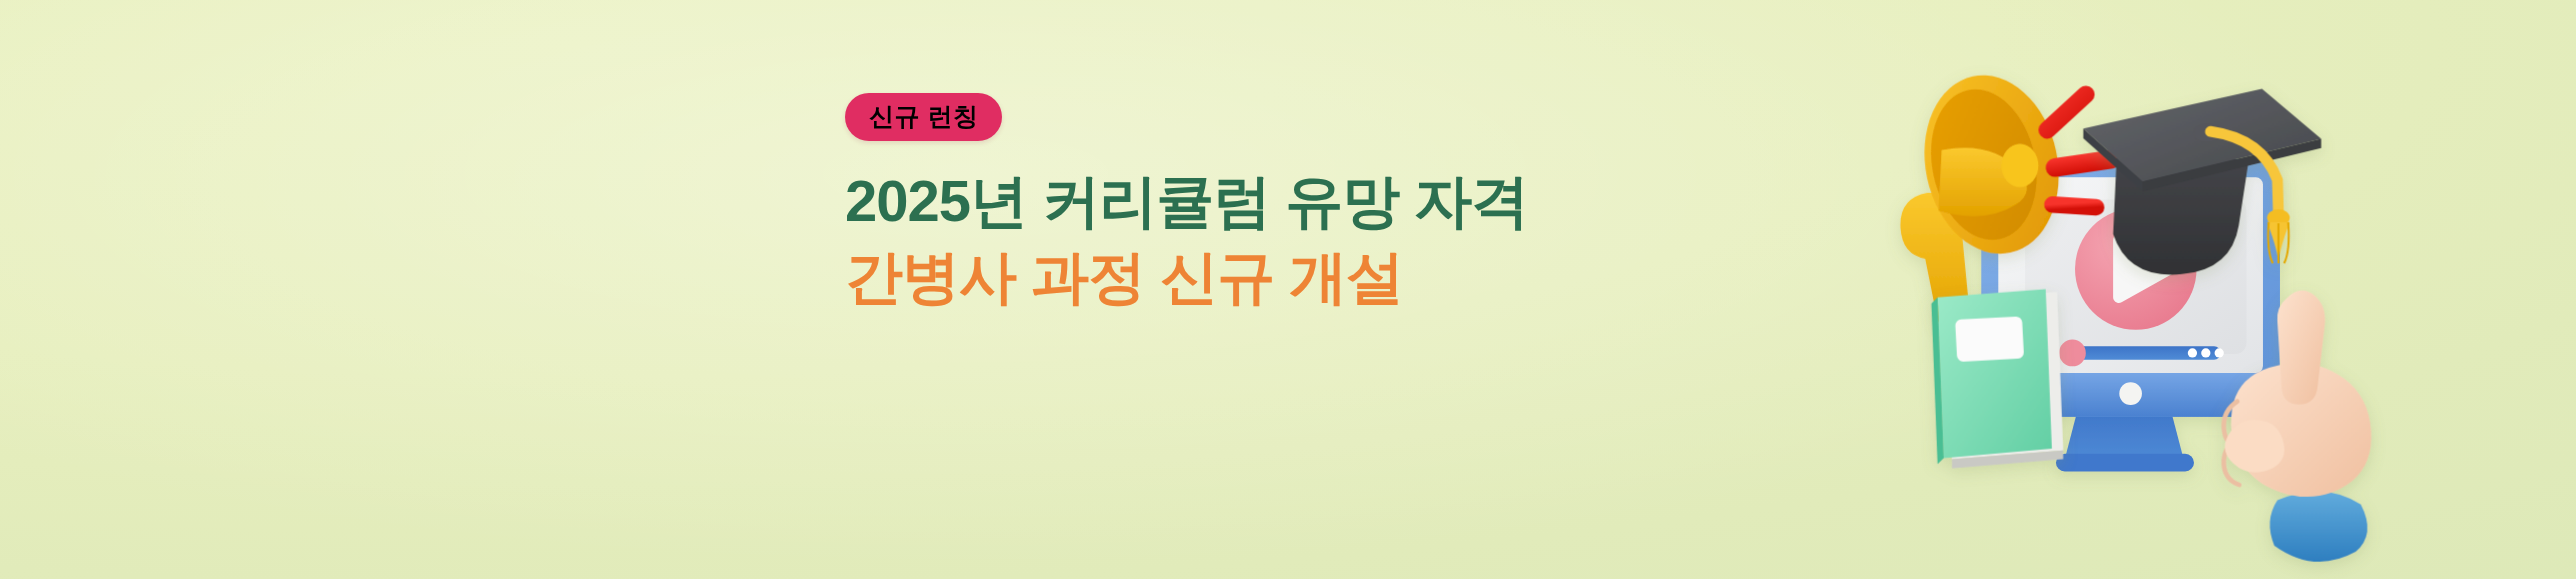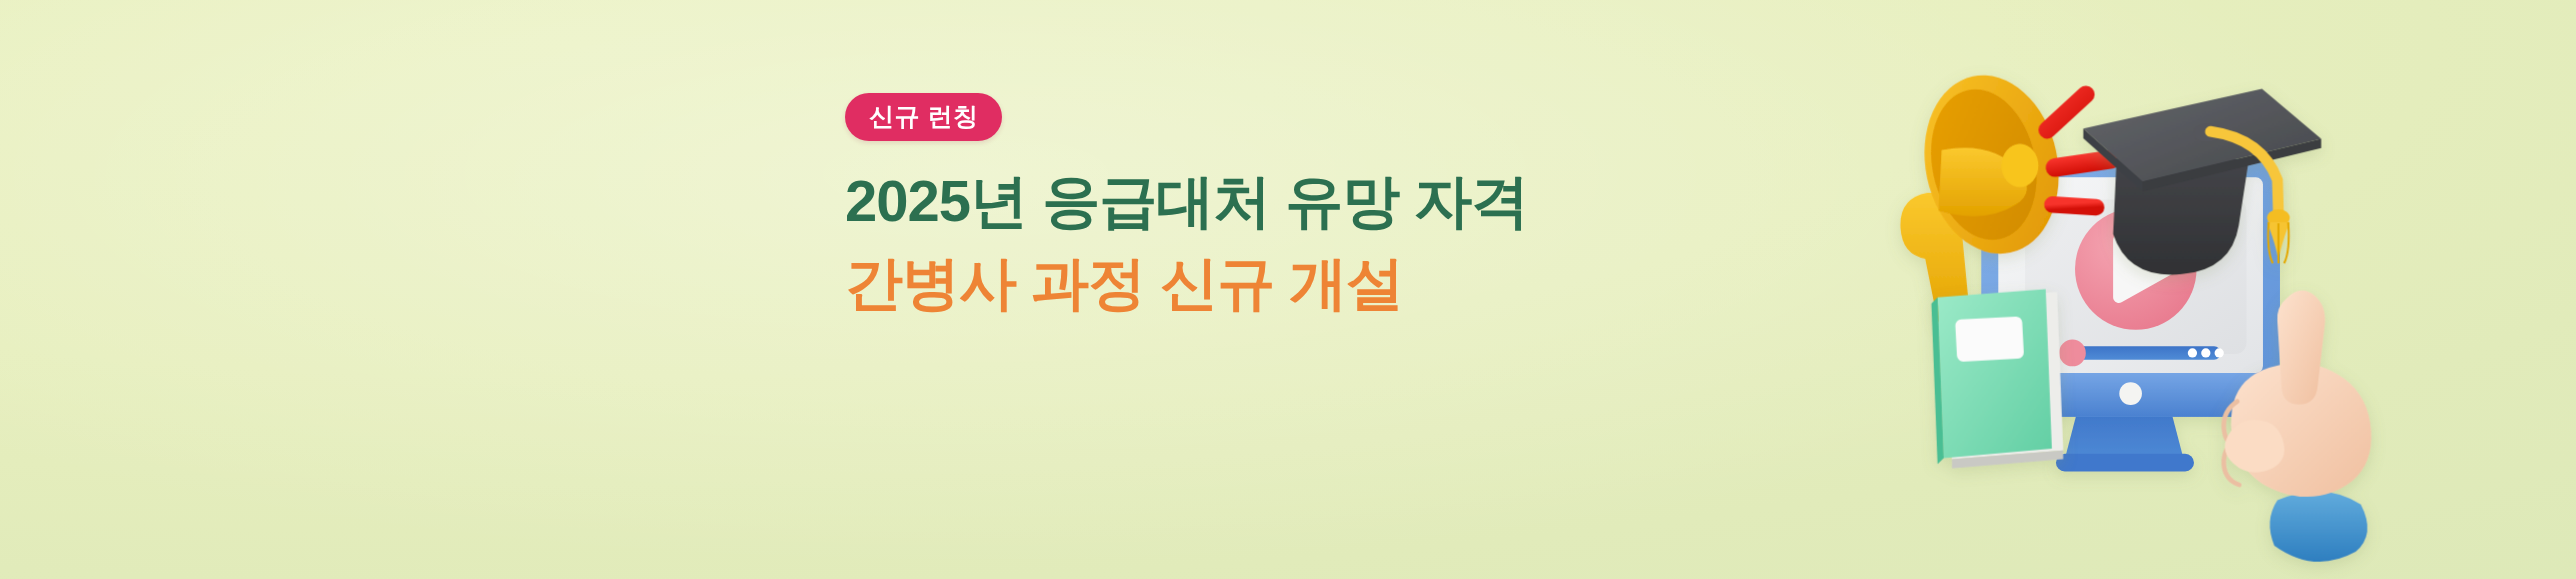--- a/index.html
+++ b/index.html
@@ -21,37 +21,37 @@
     background:radial-gradient(70% 110% at 30% 30%, rgba(255,255,255,.28) 0%, rgba(255,255,255,0) 62%);
     pointer-events:none;
   }
 
   
   .copy{position:absolute;left:845px;top:93px;width:1030px;}
 
   .badge{
     display:inline-block;
     background:#E02D62;
-    color:#ffffff;
+    color:#000000;
     font-size:25px;font-weight:700;letter-spacing:0.5px;
     padding:10.8px 24px 12.4px;border-radius:515px;
     line-height:1;
     box-shadow:0 2.1px 5.2px rgba(150,20,60,.14);
     text-align:center;
   }
 
   .h1{
     margin-top:26px;
     font-size:58px;font-weight:800;line-height:1.16;
     letter-spacing:-1px;
     color:#2C7050;
     white-space:nowrap;
   }
   .h2{
-    margin-top:15px;
+    margin-top:9px;
     font-size:58px;font-weight:800;line-height:1.16;
     letter-spacing:-1px;
     color:#EE8435;
     white-space:nowrap;
   }
   .sub{
     margin-top:15.5px;
     font-size:31px;font-weight:600;line-height:1.2;
     letter-spacing:-0.5px;
     color:#3C3C3C;
@@ -66,21 +66,21 @@
 <body>
 
 <div class="banner">
 
   <div class="bg-sheen"></div>
 
   <div class="copy">
 
     <div class="badge">신규 런칭</div>
 
-    <div class="h1">2025년 응급대처 유망 자격</div>
+    <div class="h1">2025년 커리큘럼 유망 자격</div>
 
     <div class="h2">간병사 과정 신규 개설</div>
 
   </div>
 
   <div class="art">
     <svg viewBox="0 0 1120 1105" xmlns="http://www.w3.org/2000/svg">
       <defs>
         <linearGradient id="gMonFrame" x1="0" y1="0" x2="1" y2="1">
           <stop offset="0" stop-color="#83AFE8"></stop>

